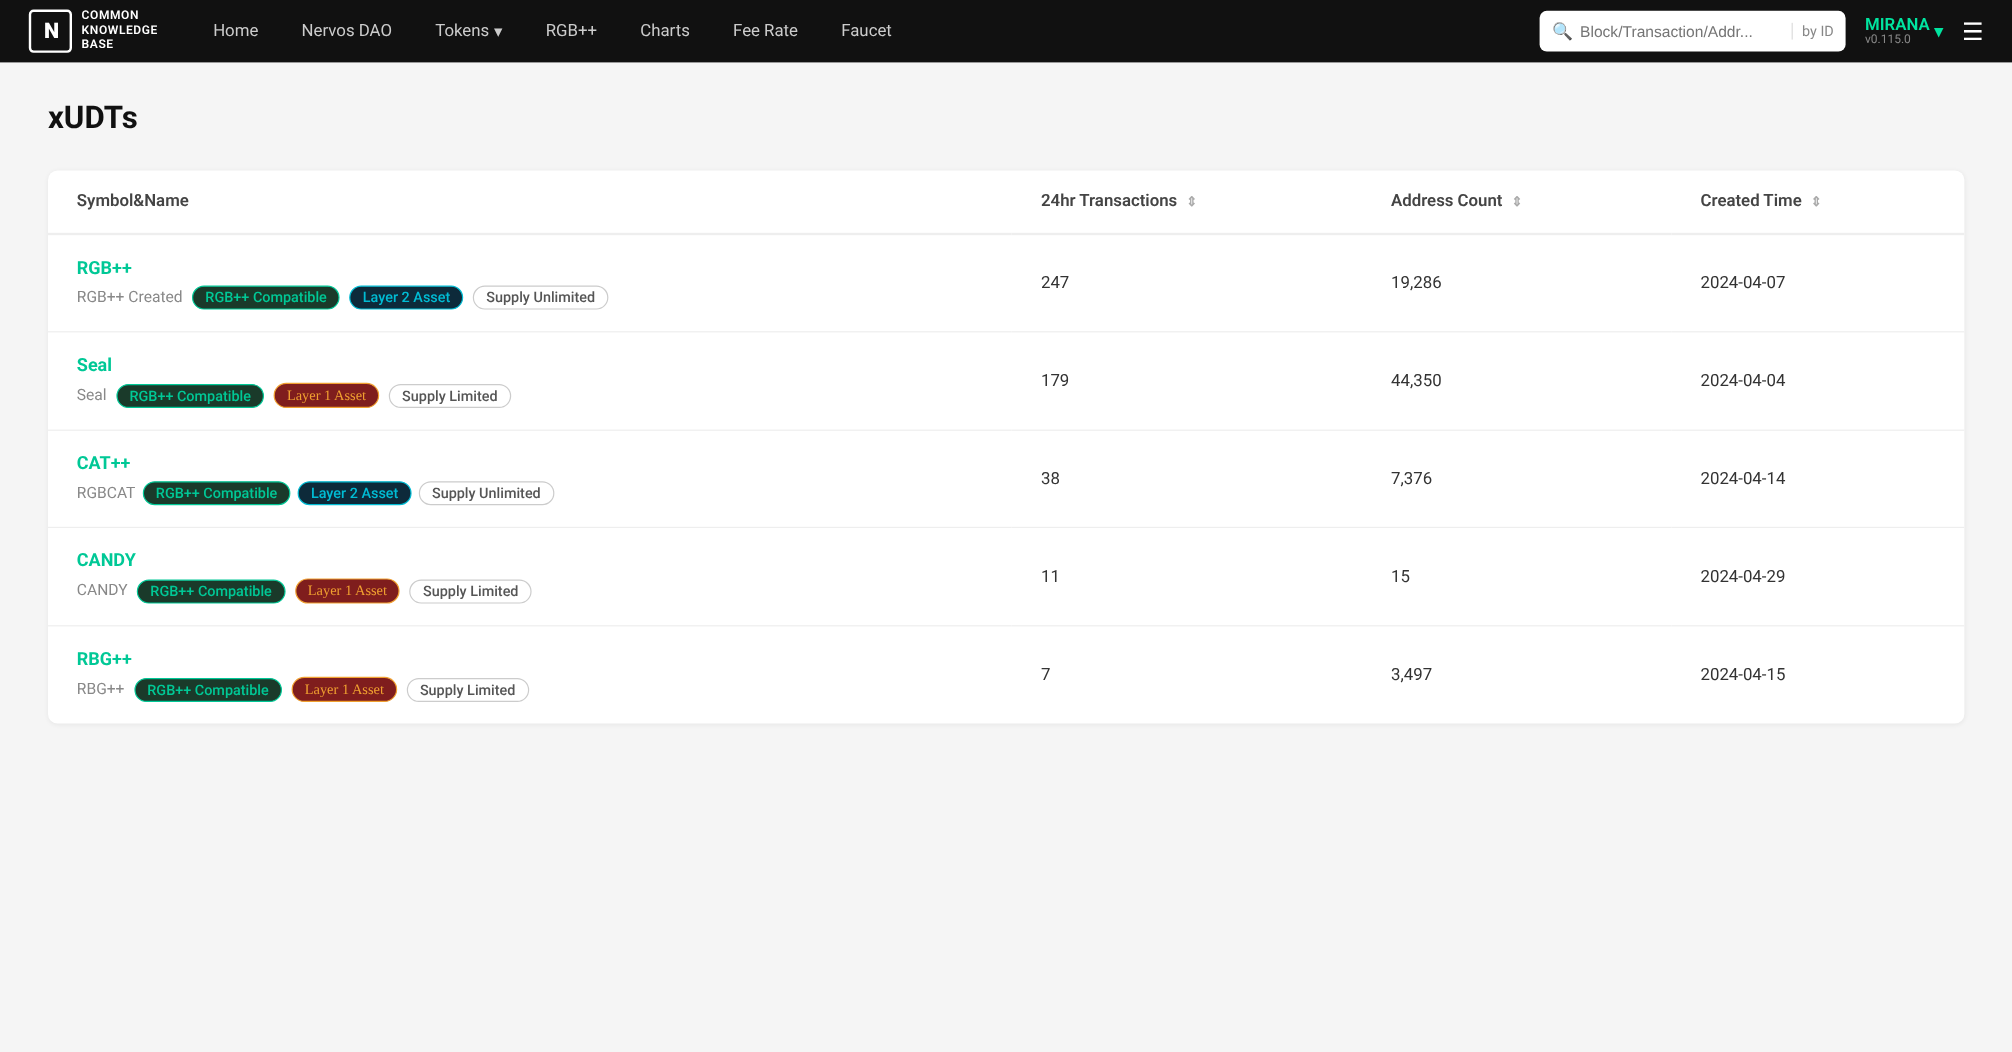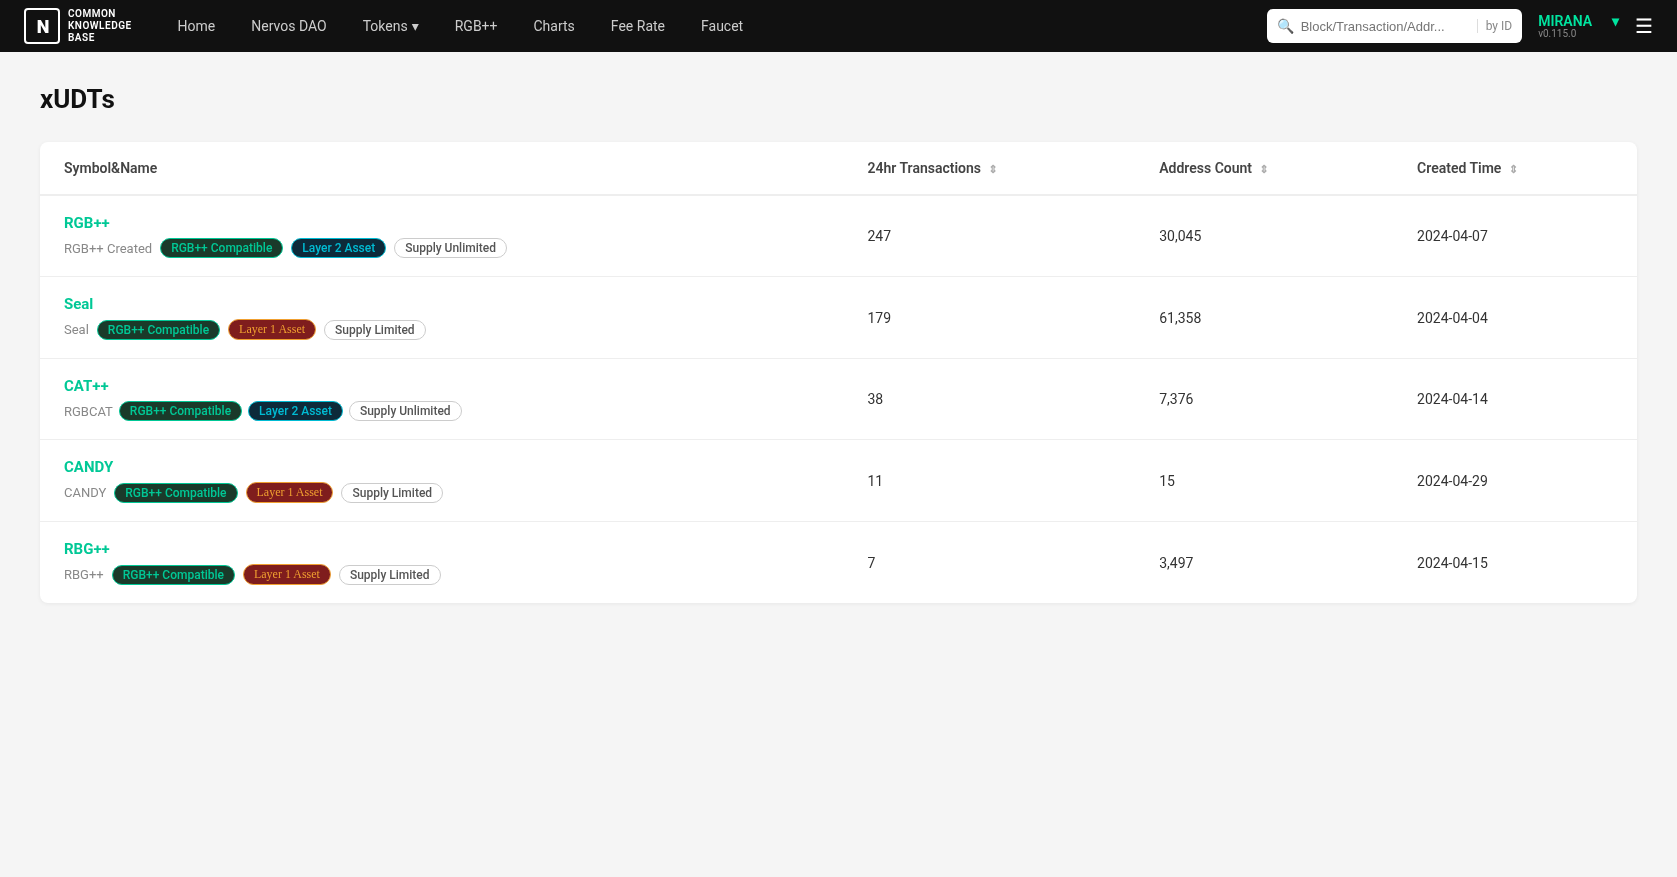--- a/index.html
+++ b/index.html
@@ -89,21 +89,22 @@
       border-left: 1px solid #ddd;
       padding-left: 8px;
     }
     .nav-user {
       color: #00e5a0;
       font-size: 14px;
       font-weight: 600;
       margin-left: 8px;
       cursor: pointer;
       display: flex;
-      gap: 20px;
+      align-items: center;
+      gap: 4px;
     }
     .nav-user .version {
       font-size: 10px;
       color: #888;
       font-weight: 400;
       display: block;
       line-height: 1;
     }
     .nav-menu-icon {
       color: #fff;
@@ -301,39 +302,39 @@
                 </div>
                 <div style="display: flex; align-items: center; gap: 8px; flex-wrap: wrap;">
                   <span class="token-subname">RGB++ Created</span>
                   <span class="tag tag-rgb-compatible">RGB++ Compatible</span>
                   <span class="tag tag-layer2">Layer 2 Asset</span>
                   <span class="tag tag-supply-unlimited">Supply Unlimited</span>
                 </div>
               </div>
             </td>
             <td class="tx-count">247</td>
-            <td class="addr-count">30,045</td>
+            <td class="addr-count">19,286</td>
             <td class="created-time">2024-04-07</td>
           </tr>
           <tr>
             <td>
               <div class="token-cell">
                 <div class="token-name-row">
                   <span class="token-symbol">Seal</span>
                 </div>
                 <div style="display: flex; align-items: center; gap: 8px; flex-wrap: wrap;">
                   <span class="token-subname">Seal</span>
                   <span class="tag tag-rgb-compatible">RGB++ Compatible</span>
                   <span class="tag tag-layer1">Layer 1 Asset</span>
                   <span class="tag tag-supply-limited">Supply Limited</span>
                 </div>
               </div>
             </td>
             <td class="tx-count">179</td>
-            <td class="addr-count">61,358</td>
+            <td class="addr-count">44,350</td>
             <td class="created-time">2024-04-04</td>
           </tr>
           <tr>
             <td>
               <div class="token-cell">
                 <div class="token-name-row">
                   <span class="token-symbol">CAT++</span>
                 </div>
                 <div style="display: flex; align-items: center; gap: 6px; flex-wrap: wrap;">
                   <span class="token-subname">RGBCAT</span>

